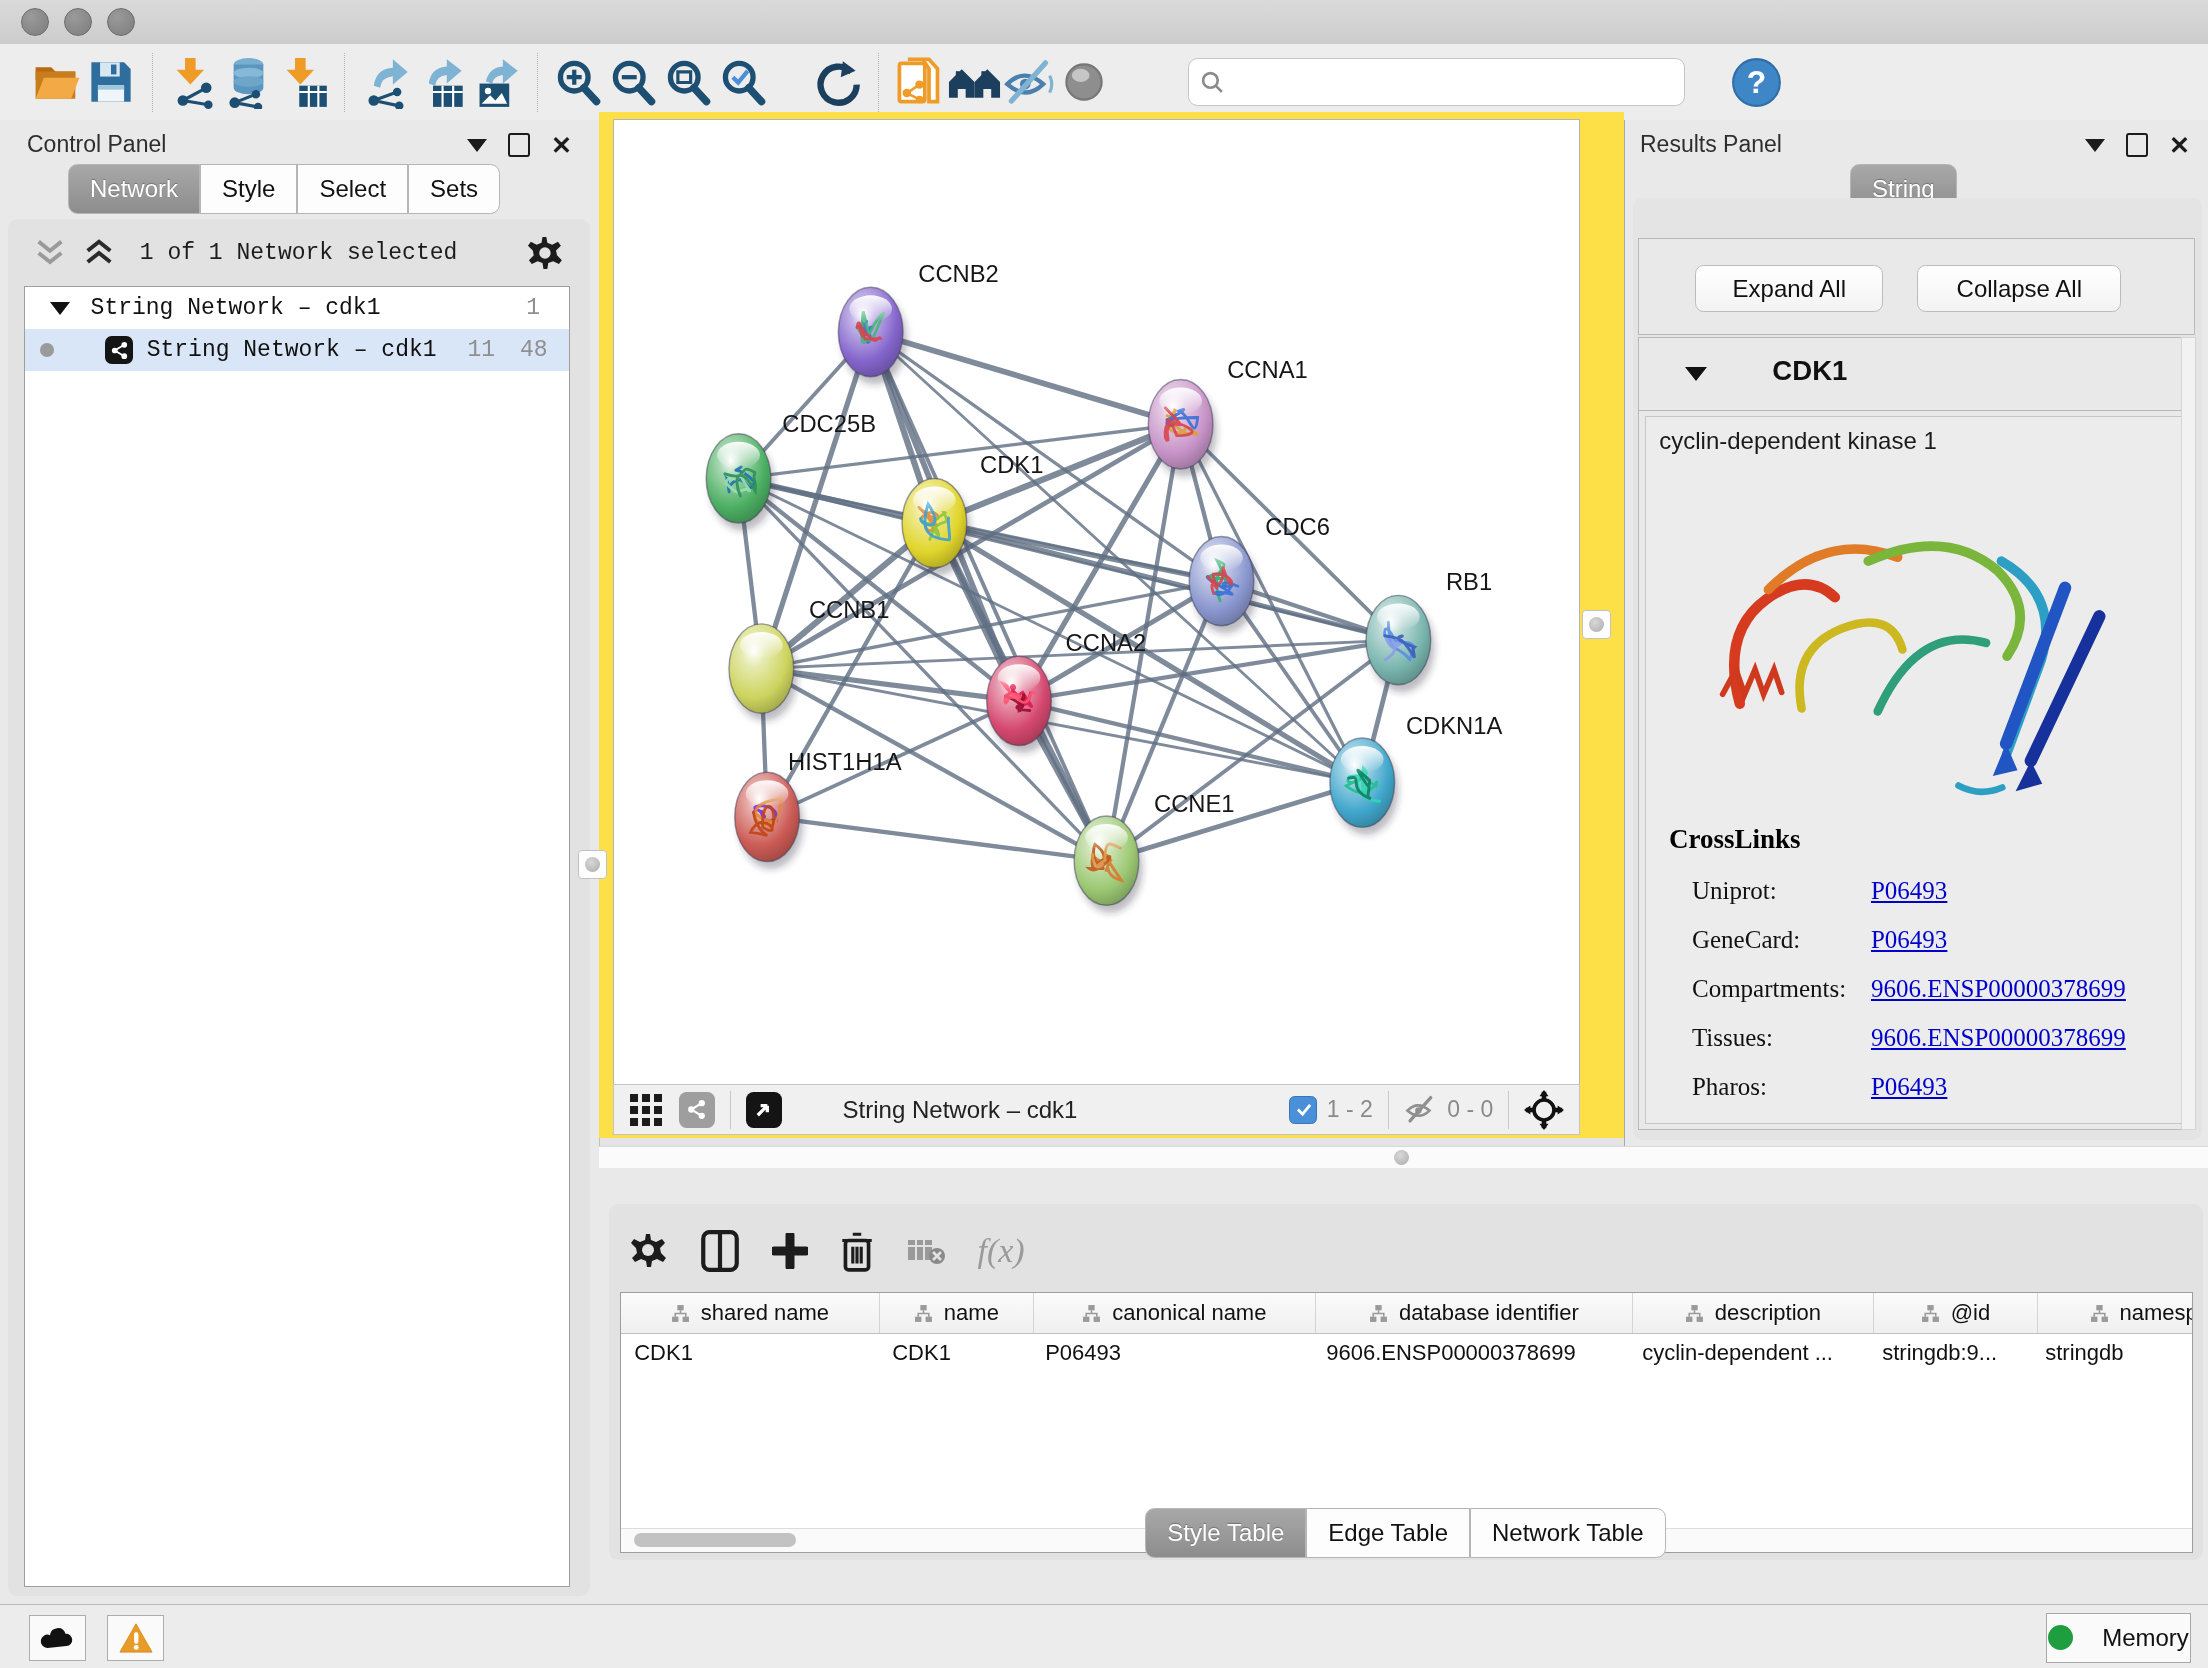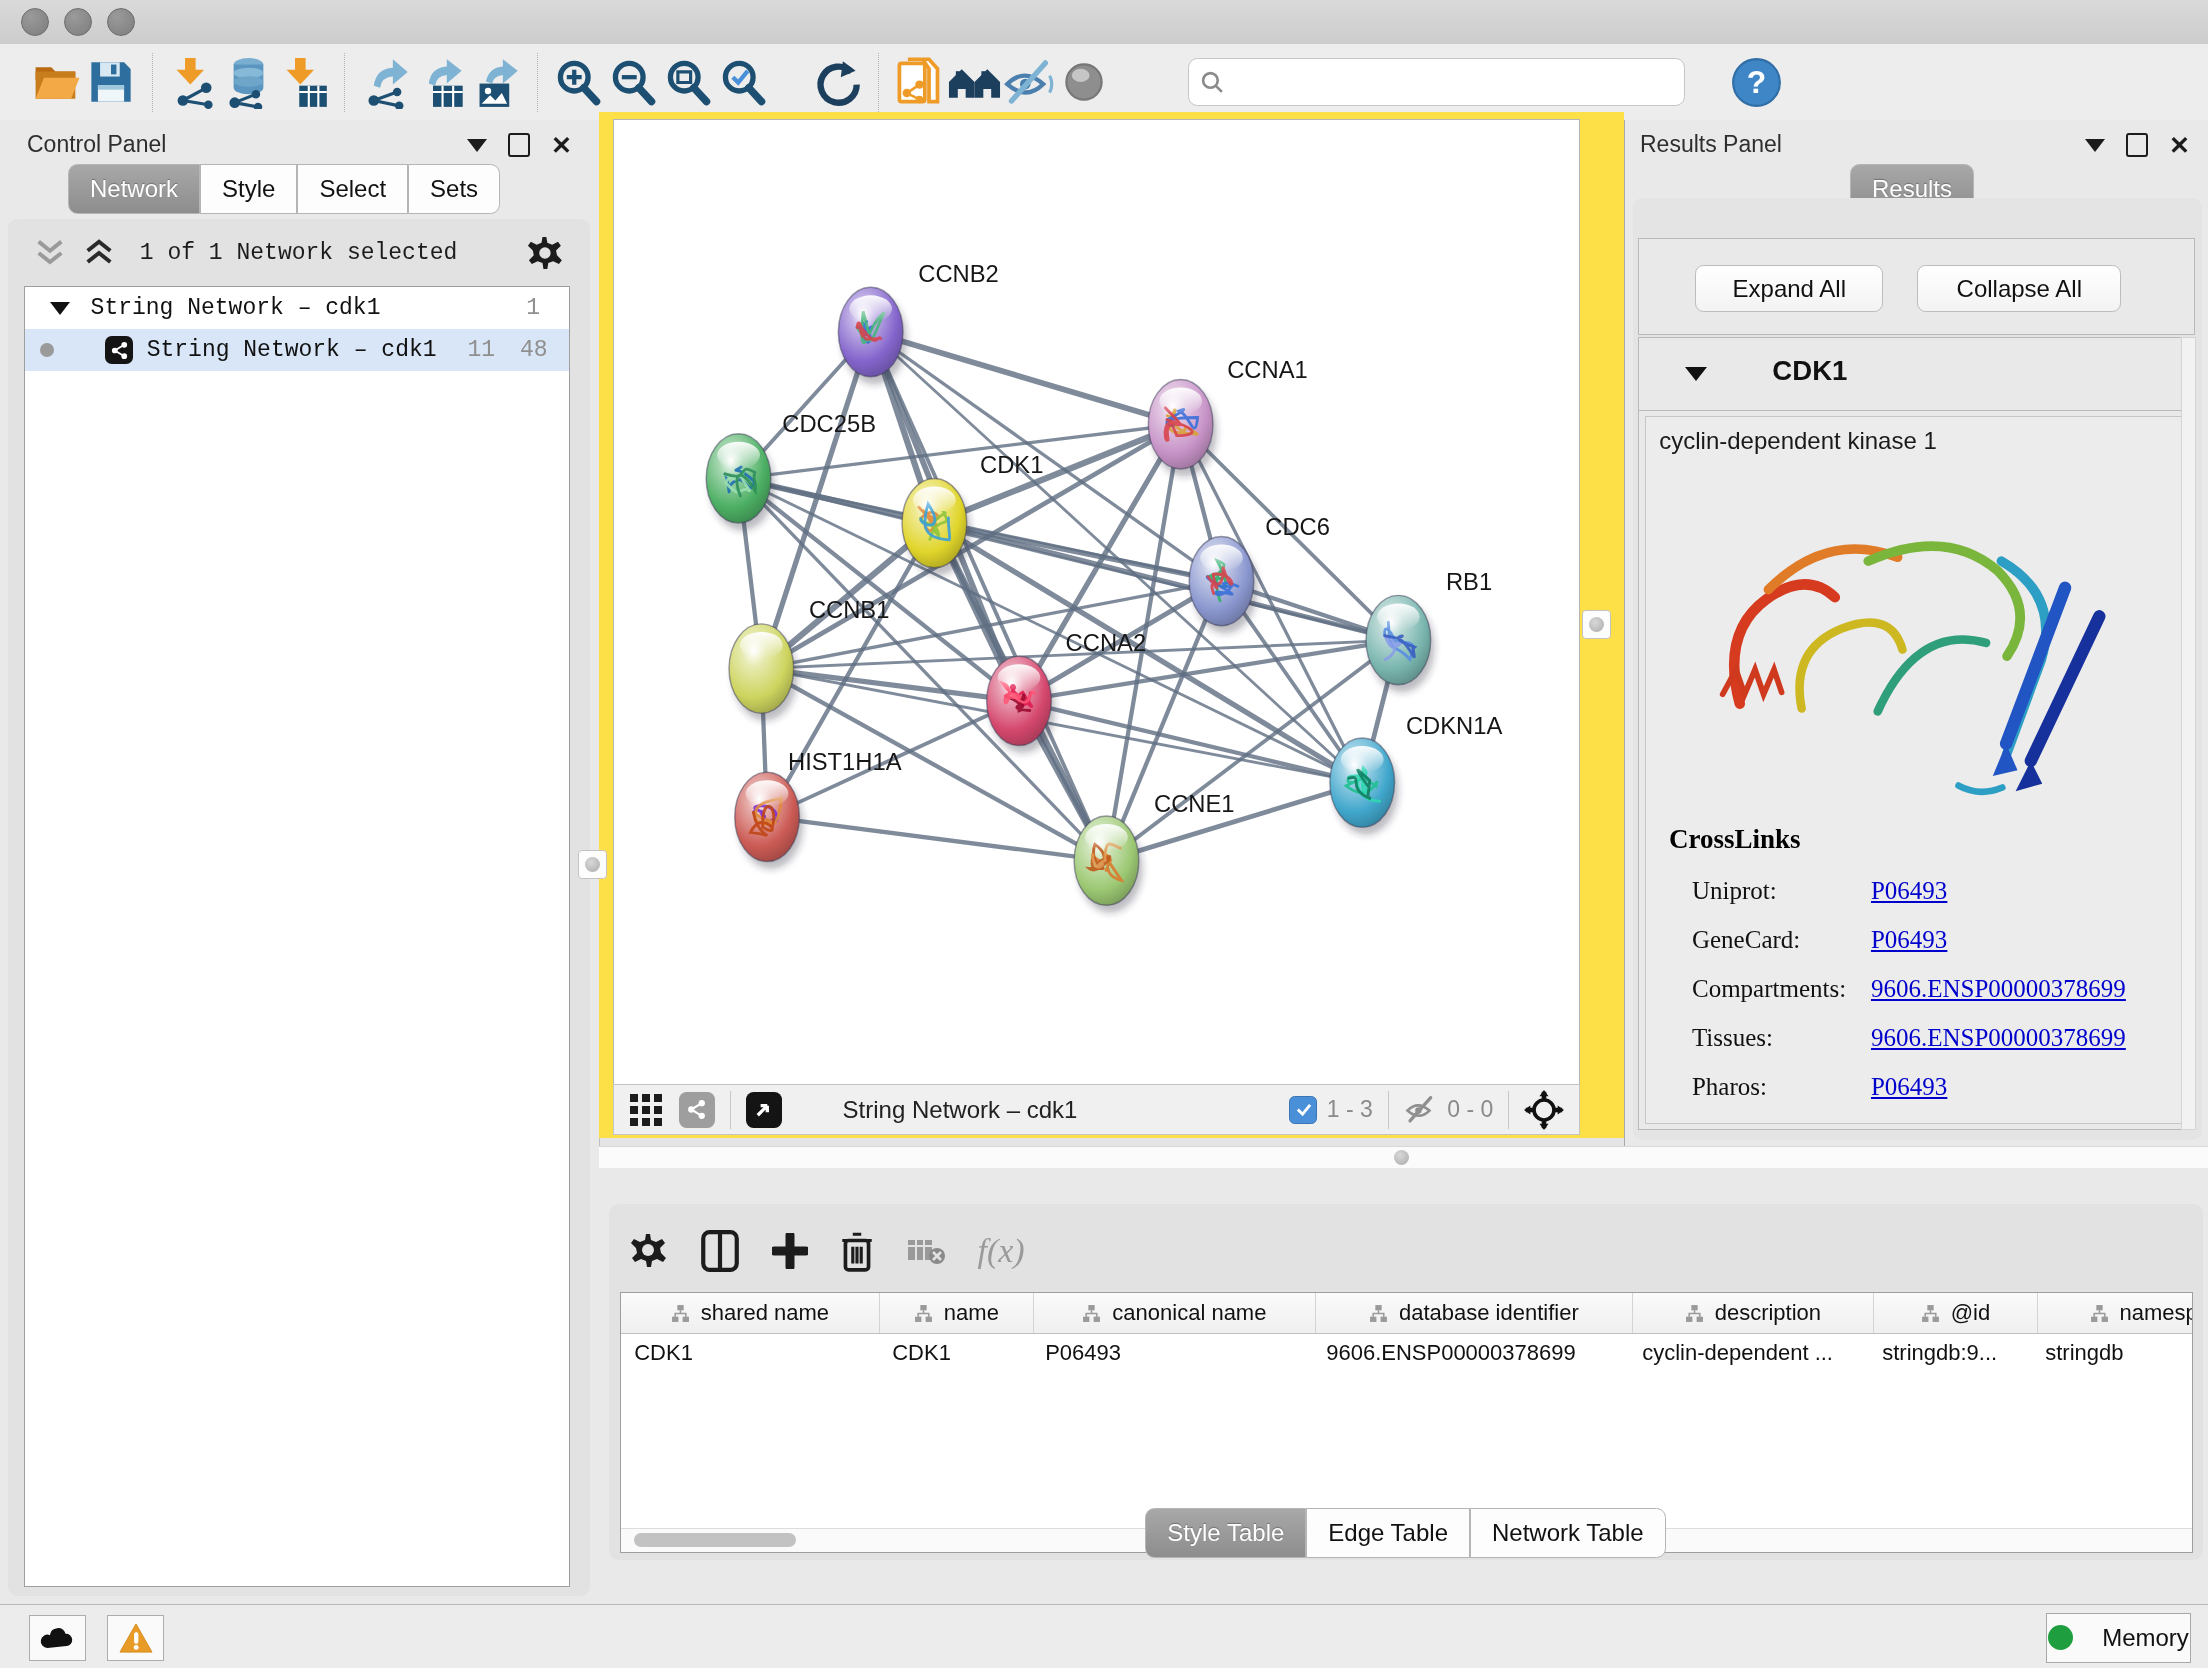--- a/index.html
+++ b/index.html
@@ -597,21 +597,21 @@
             <path d="M5 17 L15 7 M15 7 h-7 M15 7 v7" stroke="#fff" stroke-width="3.5" fill="none"></path>
           </svg>
       </div>
       <span class="nt-title">String Network – cdk1</span>
       <div style="margin-left:auto;display:flex;align-items:center">
         <div style="width:26px;height:26px;border-radius:5.7px;background:#4a90d9;border:1px solid #3a76b5;display:flex;align-items:center;justify-content:center">
           <svg width="17" height="17" viewBox="0 0 18 18">
               <path d="M3 9 l5 5 8-10" stroke="#fff" stroke-width="3" fill="none"></path>
             </svg>
         </div>
-        <span class="nt-count">1 - 3</span>
+        <span class="nt-count">1 - 2</span>
         <div class="nt-sep"></div>
         <svg width="34" height="28.5" viewBox="0 0 50 44">
           <path d="M4 24 q16 -16 34 0 q-16 16 -34 0z" stroke="#8f8f8f" stroke-width="4" fill="none"></path>
           <circle cx="21" cy="24" r="5" fill="#8f8f8f"></circle>
             <path d="M8 40 L40 4" stroke="#8f8f8f" stroke-width="5" stroke-linecap="round"></path>
           </svg>
         <span class="nt-count">0 - 0</span>
         <div class="nt-sep"></div>
         <svg style="margin-right:15px" width="40" height="40" viewBox="0 0 44 44">
           <circle cx="22" cy="22" r="11" stroke="#111" stroke-width="4" fill="none"></circle>
@@ -629,21 +629,21 @@
       <div class="dot"></div>
     </div>
 
   <div class="results-panel">
     <div class="rp-head panel-title">Results Panel</div>
     <div class="rp-ctrl pc">
       <div class="tri"></div>
       <div class="sq"></div>
       <div class="x">✕</div>
     </div>
-    <div class="tab sel rp-tab">Results</div>
+    <div class="tab sel rp-tab">String</div>
     <div class="rp-box">
       <div class="rp-box1">
         <div class="btn rp-expand">Expand All</div>
         <div class="btn rp-collapse">Collapse All</div>
       </div>
       <div class="rp-box2">
         <div class="rp-entry-head">
           <div class="tri"></div>
           <div class="rp-entry-name">CDK1</div>
         </div>

